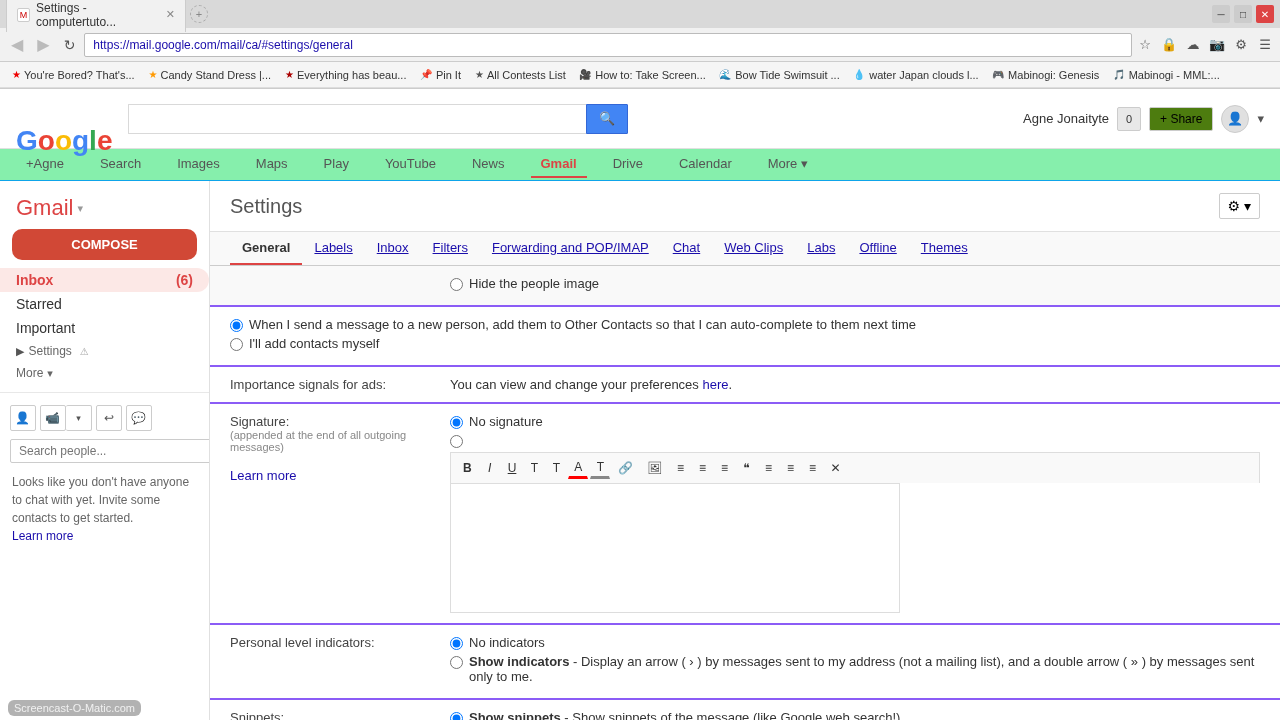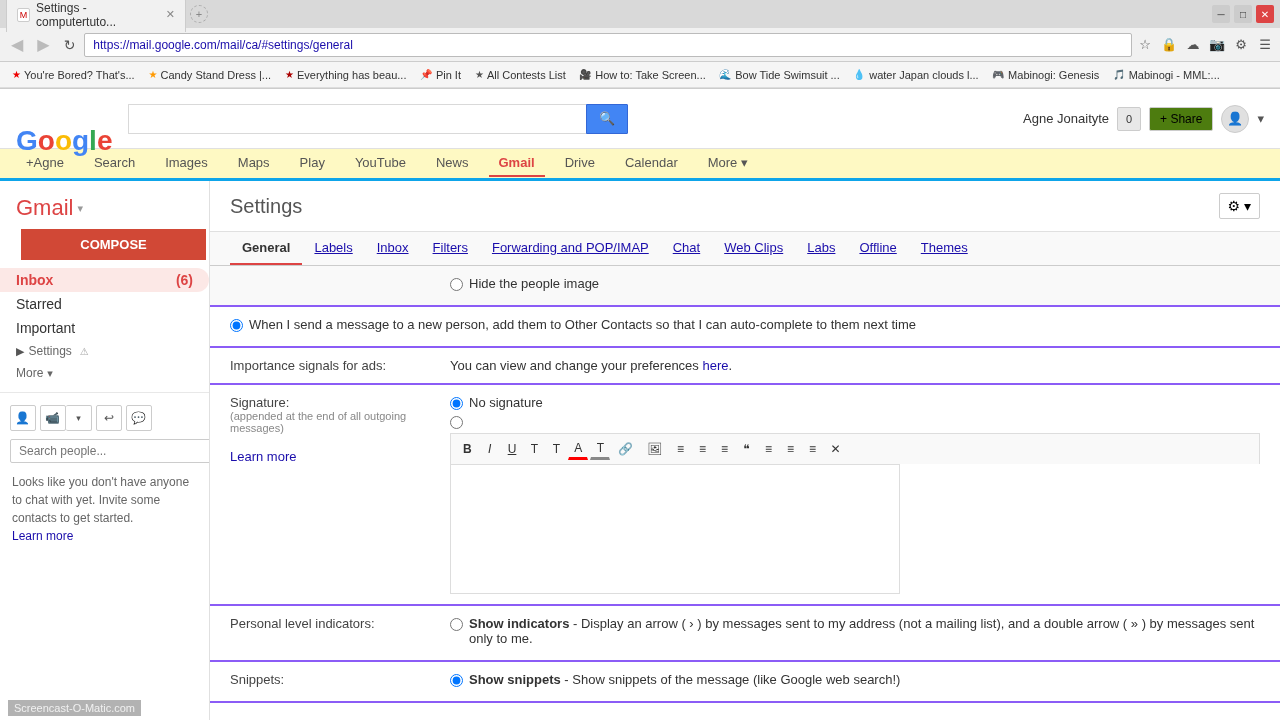--- a/index.html
+++ b/index.html
@@ -31,32 +31,32 @@
     .logo-l { color: #34a853; }
     .logo-e { color: #ea4335; }
     .search-bar-wrap { display: flex; align-items: center; flex: 1; max-width: 500px; }
     .google-search-input { flex: 1; height: 30px; border: 1px solid #d9d9d9; border-right: none; padding: 0 8px; font-size: 14px; border-radius: 1px 0 0 1px; }
     .google-search-btn { height: 30px; padding: 0 12px; background: #4285f4; border: 1px solid #3367d6; color: white; font-size: 13px; cursor: pointer; border-radius: 0 1px 1px 0; }
     .header-user { margin-left: auto; display: flex; align-items: center; gap: 8px; font-size: 13px; color: #333; }
     .share-btn { border: 1px solid #ccc; background: #4d7c0f; padding: 4px 10px; border-radius: 2px; cursor: pointer; font-size: 12px; display: flex; align-items: center; gap: 4px; }
     .user-avatar { width: 28px; height: 28px; border-radius: 50%; background: #e0e0e0; border: 1px solid #ccc; cursor: pointer; display: flex; align-items: center; justify-content: center; color: #666; }
 
     
-    .google-nav { background: #fef9c3; border-bottom: 3px solid #0ea5e9; padding: 0 16px; display: flex; align-items: center; gap: 10px; height: 32px; }
+    .google-nav { background: #86efac; border-bottom: 1px solid #0ea5e9; padding: 0 16px; display: flex; align-items: center; gap: 16px; height: 32px; }
     .gnav-item { padding: 5px 10px; font-size: 13px; color: #555; cursor: pointer; border-bottom: 2px solid transparent; }
     .gnav-item.active { color: #d44; border-bottom-color: #d44; font-weight: bold; }
     .gnav-more { color: #555; }
 
     
     .gmail-app { display: flex; height: calc(720px - 28px - 34px - 26px - 60px - 32px); background: #f1f3f4; }
 
     
     .sidebar { width: 210px; background: white; padding: 8px 0; border-right: 1px solid #e0e0e0; flex-shrink: 0; overflow-y: auto; }
     .gmail-logo-row { padding: 6px 16px 8px; display: flex; align-items: center; gap: 4px; }
-    .compose-btn { display: block; margin: 0 21px 8px; background: #d14836; color: white; text-align: center; padding: 8px 0; border-radius: 0; font-size: 13px; font-weight: bold; cursor: pointer; border: none; width: calc(100% - 24px); }
+    .compose-btn { display: block; margin: 0 12px 8px; background: #d14836; color: white; text-align: center; padding: 8px 0; border-radius: 10px; font-size: 13px; font-weight: bold; cursor: pointer; border: none; width: calc(100% - 24px); }
     .sidebar-item { padding: 4px 16px; cursor: pointer; font-size: 14px; display: flex; align-items: center; justify-content: space-between; border-radius: 0 20px 20px 0; }
     .sidebar-item.active { background: #fce8e6; font-weight: bold; color: #d44; }
     .sidebar-item .count { color: #d44; font-weight: bold; }
     .sidebar-section { padding: 4px 16px; font-size: 12px; color: #666; cursor: pointer; display: flex; align-items: center; gap: 4px; }
     .chat-section { border-top: 1px solid #e8e8e8; margin-top: 8px; padding-top: 8px; }
     .chat-toolbar { display: flex; align-items: center; gap: 4px; padding: 4px 10px; }
     .chat-tool-btn { width: 26px; height: 26px; border: 1px solid #ccc; border-radius: 2px; background: white; display: flex; align-items: center; justify-content: center; font-size: 12px; cursor: pointer; color: #555; }
     .chat-search { width: 100%; margin: 4px 10px; padding: 4px 8px; border: 1px solid #ccc; border-radius: 2px; font-size: 12px; color: #999; }
     .chat-info { padding: 6px 12px; font-size: 12px; color: #666; line-height: 1.5; }
     .chat-info a { color: #1a0dab; text-decoration: none; }
@@ -81,21 +81,21 @@
     .radio-row { display: flex; align-items: flex-start; gap: 6px; margin-bottom: 4px; font-size: 13px; }
     .radio-row input[type=radio] { margin-top: 2px; }
 
     
     .sig-toolbar { display: flex; align-items: center; gap: 2px; padding: 4px 6px; background: #f9f9f9; border: 1px solid #ddd; border-bottom: none; flex-wrap: wrap; }
     .sig-btn { padding: 2px 5px; border: 1px solid transparent; background: none; cursor: pointer; font-size: 12px; color: #333; min-width: 20px; display: flex; align-items: center; justify-content: center; }
     .sig-editor { border: 1px solid #ddd; min-height: 130px; background: white; padding: 4px; }
 
     .link-style { color: #1a0dab; text-decoration: none; cursor: pointer; }
 
-    .screencast-watermark { position: fixed; bottom: 4px; left: 8px; font-size: 11px; color: rgba(255,255,255,0.8); background: rgba(0,0,0,0.3); padding: 2px 6px; border-radius: 0; }
+    .screencast-watermark { position: fixed; bottom: 4px; left: 8px; font-size: 11px; color: rgba(255,255,255,0.8); background: rgba(0,0,0,0.3); padding: 2px 6px; border-radius: 6px; }
   </style>
 </head>
 <body>
 
 <div class="browser-chrome">
   <div class="title-bar">
     <div class="tab">
       <div class="tab-favicon" style="background:#fff; border:1px solid #ccc; font-size:9px; display:flex; align-items:center; justify-content:center; color:#c00;">M</div>
       <span>Settings - computertuto...</span>
       <span class="tab-close">✕</span>
@@ -276,20 +276,24 @@
             <span>Hide the people image</span>
           </label>
         </div>
       </div>
 
       <div class="settings-row">
         <div class="settings-value">
           <label class="radio-row">
             <input type="radio" name="create_contacts" checked="" style="">
             <span>When I send a message to a new person, add them to Other Contacts so that I can auto-complete to them next time</span>
+          </label>
+          <label class="radio-row">
+            <input type="radio" name="create_contacts" style="">
+            <span>I'll add contacts myself</span>
           </label>
         </div>
       </div>
 
       <div class="settings-row">
         <div class="settings-label">Importance signals for ads:</div>
         <div class="settings-value">
           <span>You can view and change your preferences</span>
           <a class="link-style">here</a>.
         </div>
@@ -337,20 +341,24 @@
             <button class="sig-btn">✕</button>
           </div>
           <div class="sig-editor" contenteditable="true" style="width: 450px;"></div>
         </div>
       </div>
 
       <div class="settings-row">
         <div class="settings-label">Personal level indicators:</div>
         <div class="settings-value">
           <label class="radio-row">
+            <input type="radio" name="personal" checked="" style="">
+            <span>No indicators</span>
+          </label>
+          <label class="radio-row">
             <input type="radio" name="personal" style="">
             <span>
               <b>Show indicators</b>
               <span>- Display an arrow ( › ) by messages sent to my address (not a mailing list), and a double arrow ( » ) by messages sent only to me.</span>
             </span>
           </label>
         </div>
       </div>
 
       <div class="settings-row">

